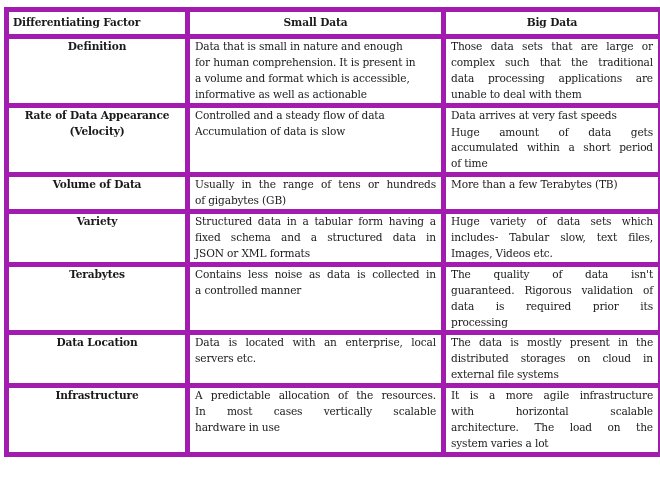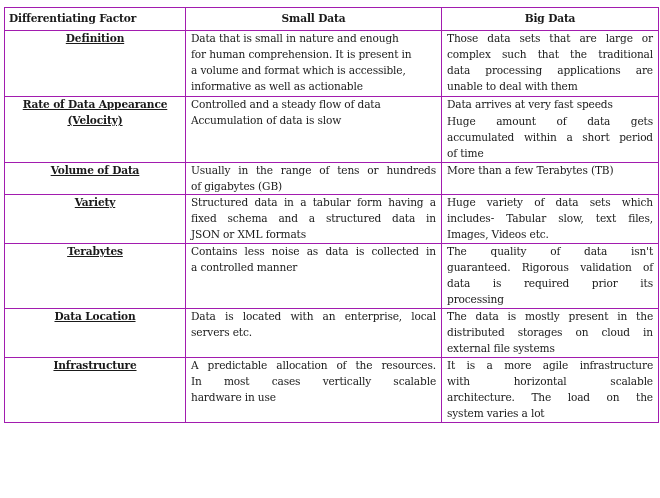--- a/index.html
+++ b/index.html
@@ -20,37 +20,36 @@
     left: 4px;
     top: 7px;
     border-collapse: collapse;
     table-layout: fixed;
     width: 654px;
     font-size: 10.6px;
     line-height: 15.9px;
     letter-spacing: -0.15px;
   }
   table.cmp td, table.cmp th {
-    border: 1px solid #a21caf;
+    border: 5px solid #a21caf;
     vertical-align: top;
     padding: 0 5px 0 5px;
     overflow: hidden;
   }
   table.cmp th {
     font-weight: bold;
     text-align: center;
     height: 22px;
     vertical-align: middle;
     padding-top: 0;
   }
   table.cmp th.c0 { text-align: left; padding-left: 4px; }
   td.factor {
     font-weight: bold;
     text-align: center;
-    text-decoration: underline;
   }
   td.cell {
     text-align: justify;
   }
   td.cell .ln { display: block; text-align: justify; text-align-last: left; }
   col.c0 { width: 181px; }
   col.c1 { width: 256px; }
   col.c2 { width: 217px; }
 </style>
 </head>

